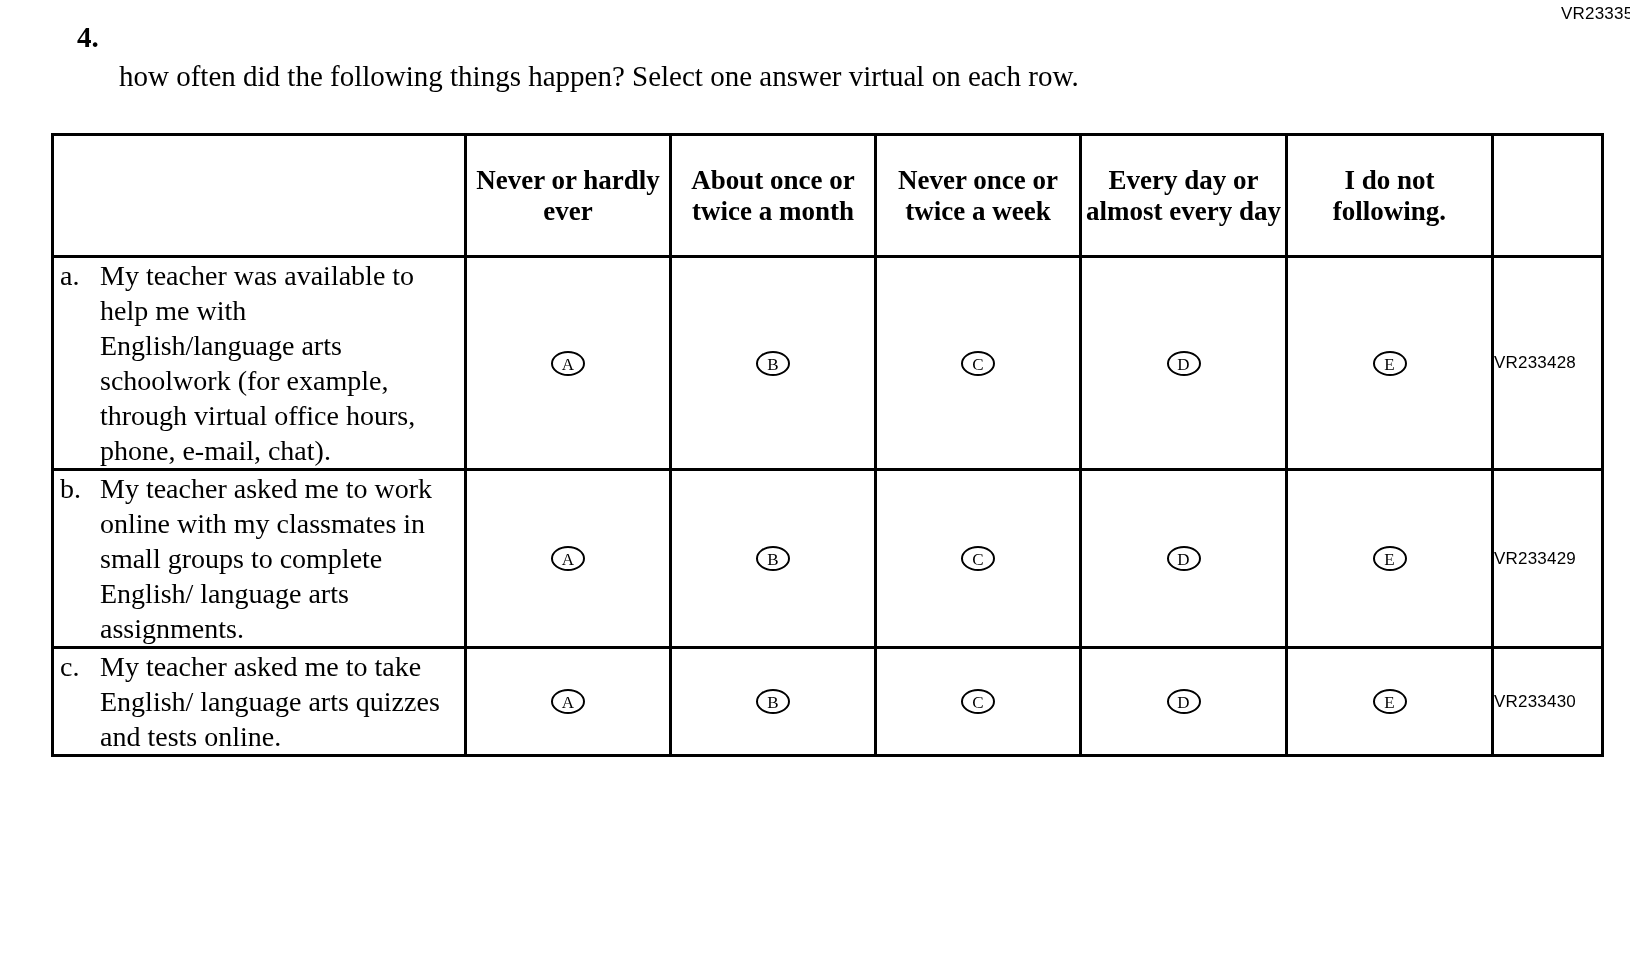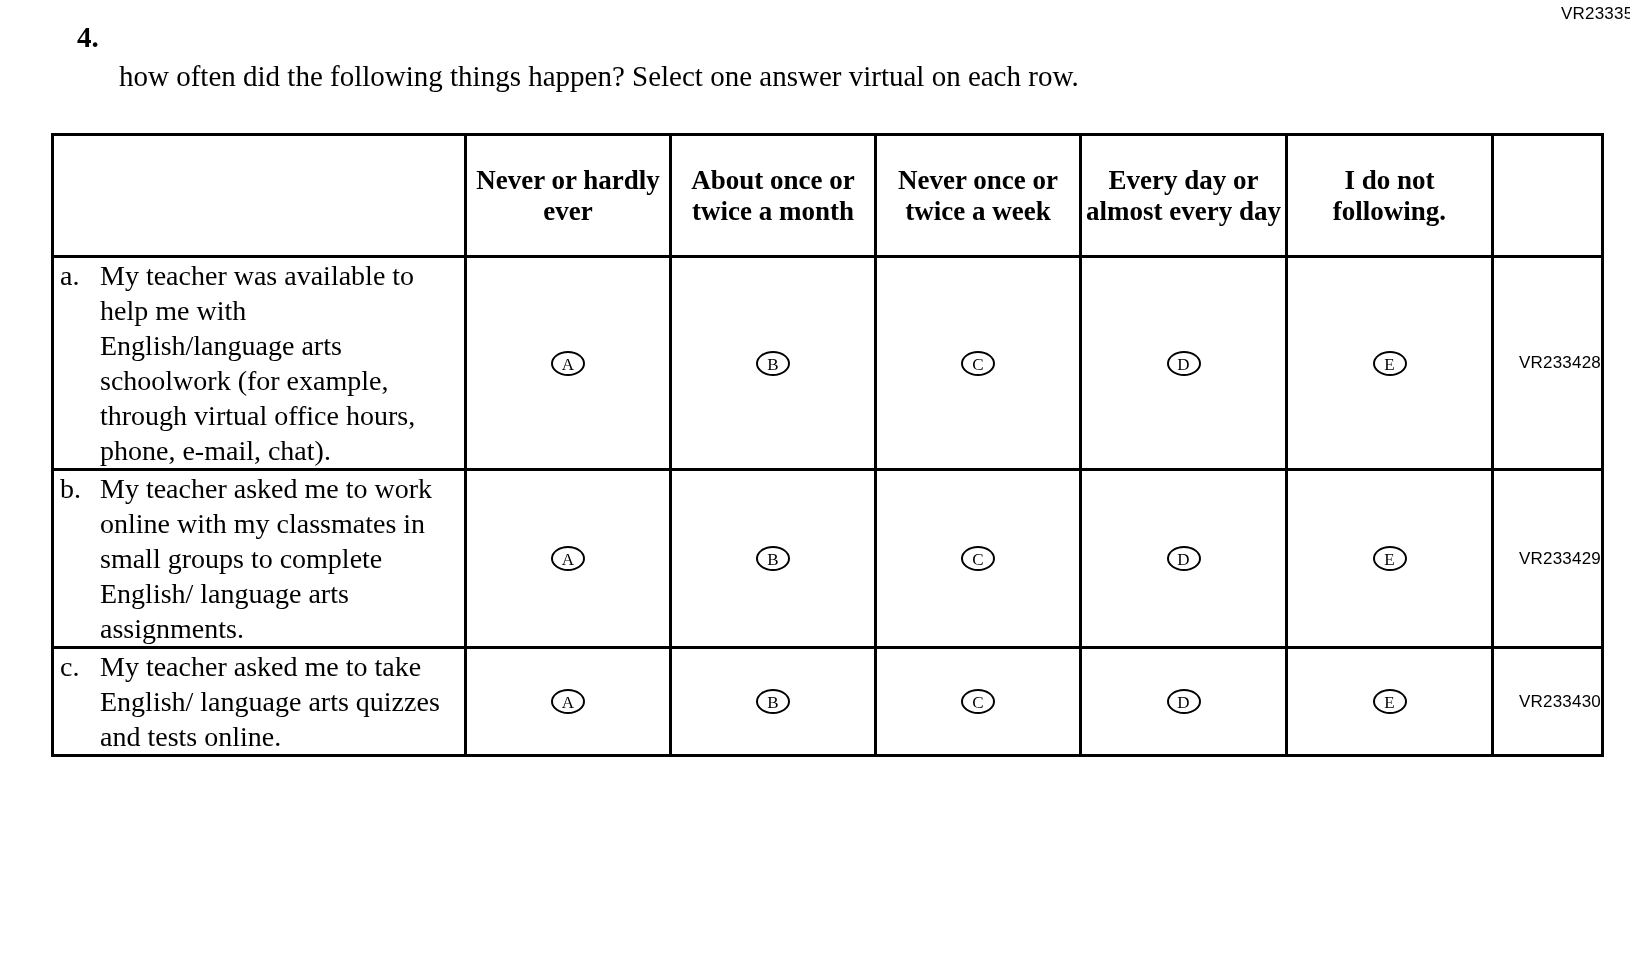--- a/index.html
+++ b/index.html
@@ -140,21 +140,21 @@
     border: 2px solid #000000;
     border-radius: 50%;
     font-size: 17px;
     line-height: 23px;
     text-align: center;
     font-family: "Liberation Serif", serif;
     box-sizing: border-box;
   }
 
   td.rowid {
-    text-align: right;
+    text-align: left;
     font-family: "Liberation Sans", sans-serif;
     font-size: 17px;
     letter-spacing: 0.2px;
   }
 </style>
 </head>
 <body>
 
 <div class="page">
 

